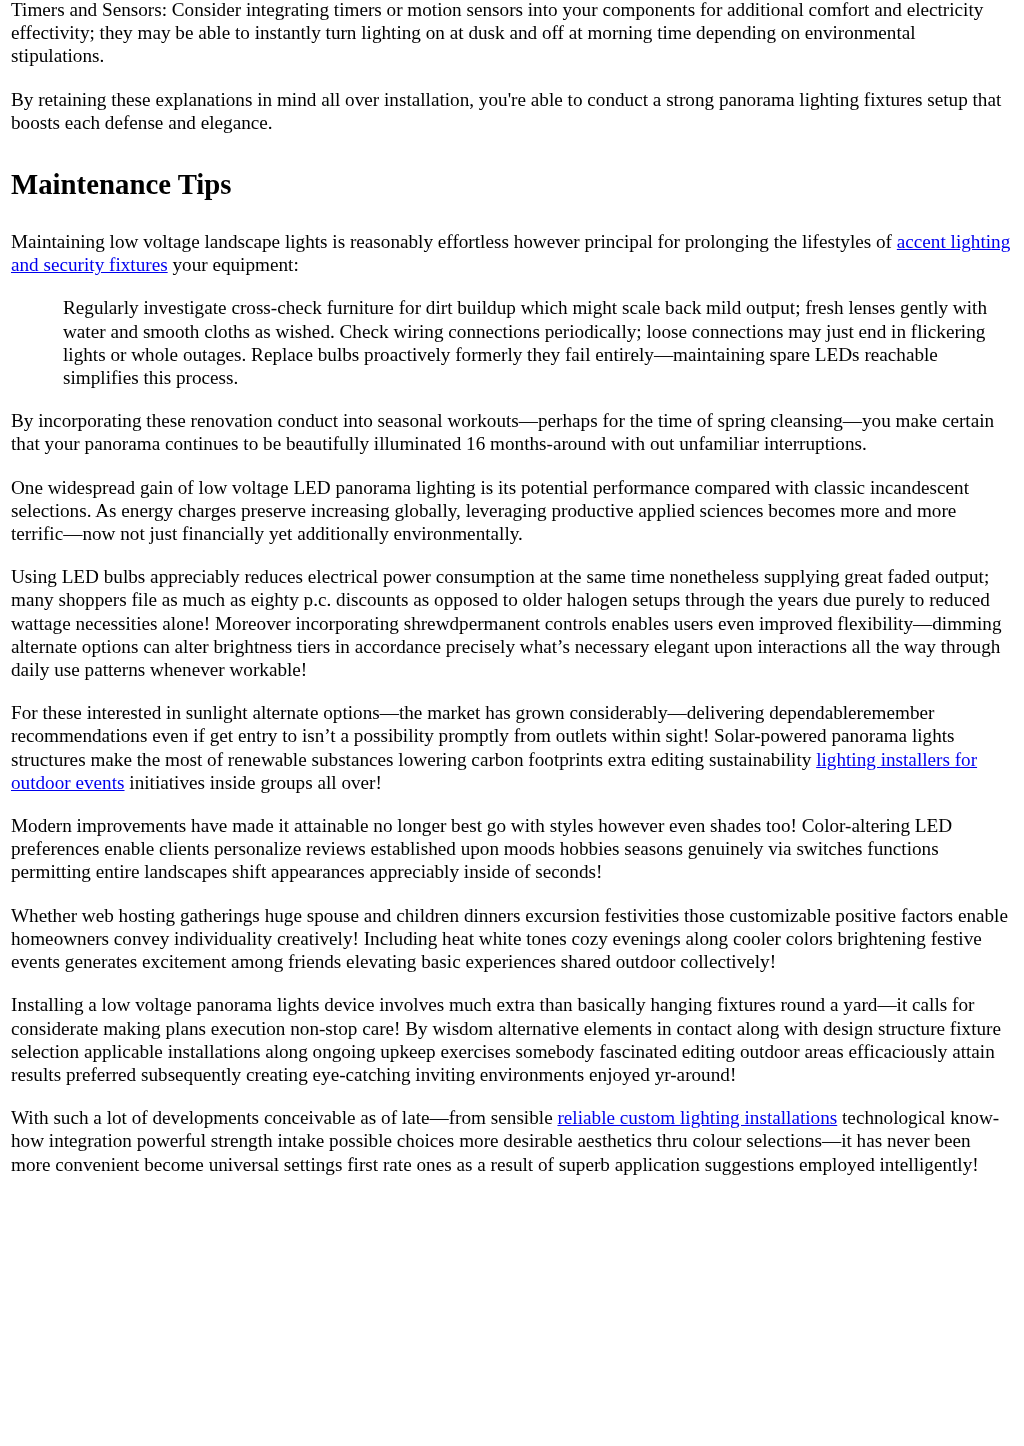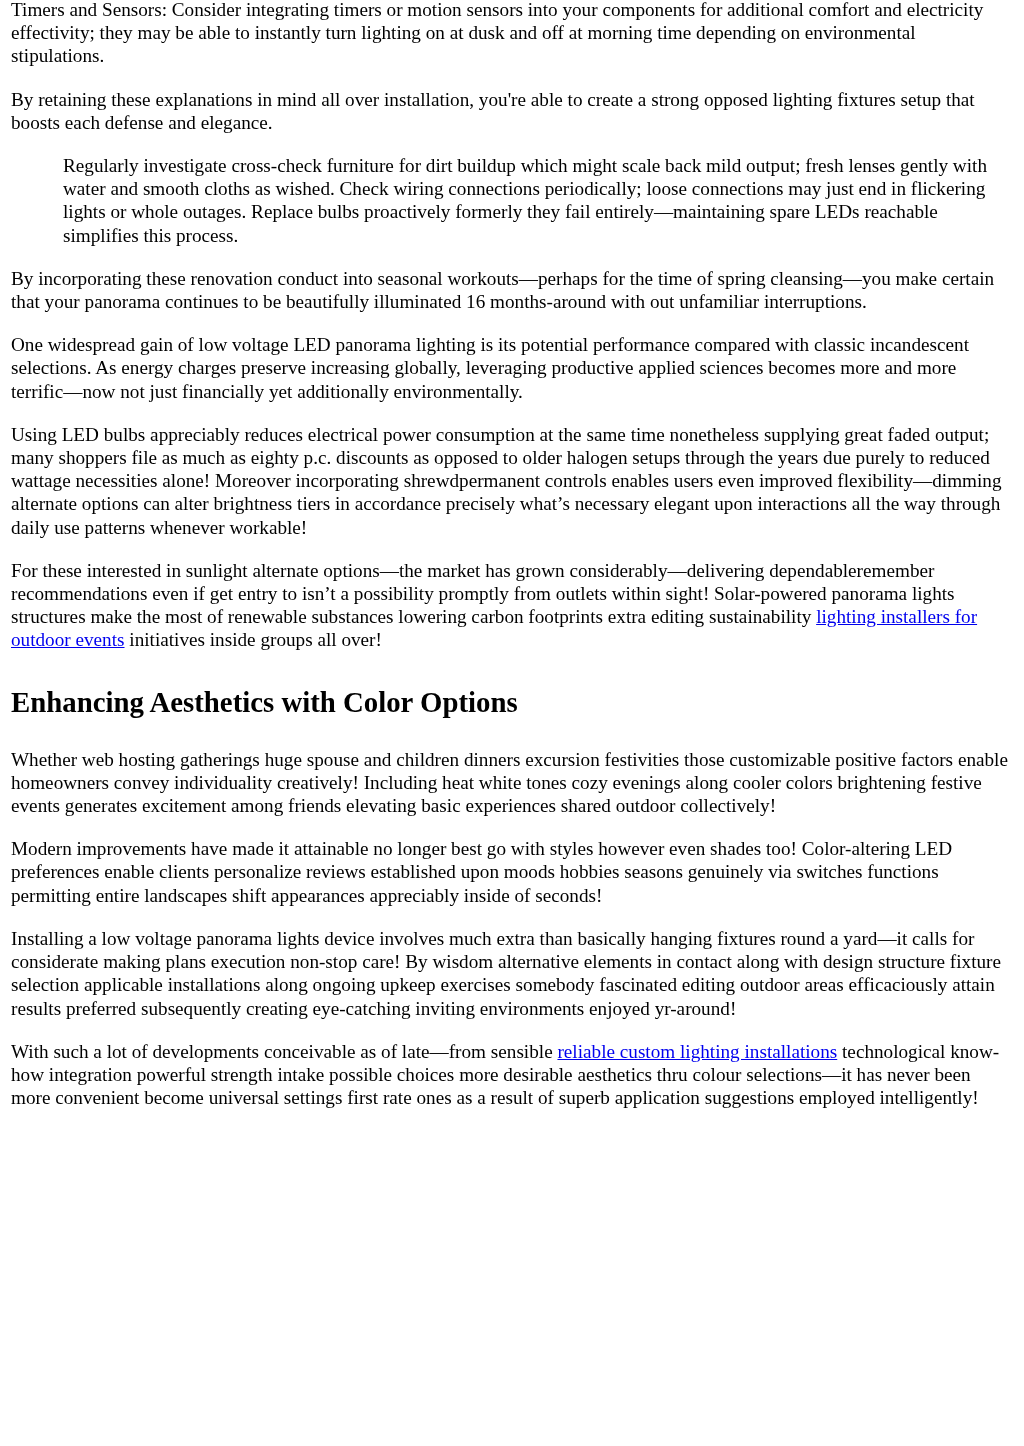--- a/index.html
+++ b/index.html
@@ -39,29 +39,30 @@
       color: #0000ee;
       text-decoration: underline;
     }
   </style>
 </head>
 <body>
 
 <div class="page">
 
   <p>Timers and Sensors: Consider integrating timers or motion sensors into your components for additional comfort and electricity effectivity; they may be able to instantly turn lighting on at dusk and off at morning time depending on environmental stipulations.</p>
-  <p>By retaining these explanations in mind all over installation, you're able to create a strong opposed lighting fixtures setup that boosts each defense and elegance.</p>
+  <p>By retaining these explanations in mind all over installation, you're able to conduct a strong panorama lighting fixtures setup that boosts each defense and elegance.</p>
 
+  <h2>Maintenance Tips</h2>
+  <p><span>Maintaining low voltage landscape lights is reasonably effortless however principal for prolonging the lifestyles of </span><a href="#">accent lighting and security fixtures</a><span> your equipment:</span></p>
   <blockquote>Regularly investigate cross-check furniture for dirt buildup which might scale back mild output; fresh lenses gently with water and smooth cloths as wished. Check wiring connections periodically; loose connections may just end in flickering lights or whole outages. Replace bulbs proactively formerly they fail entirely—maintaining spare LEDs reachable simplifies this process.</blockquote>
   <p>By incorporating these renovation conduct into seasonal workouts—perhaps for the time of spring cleansing—you make certain that your panorama continues to be beautifully illuminated 16 months-around with out unfamiliar interruptions.</p>
 
   <p>One widespread gain of low voltage LED panorama lighting is its potential performance compared with classic incandescent selections. As energy charges preserve increasing globally, leveraging productive applied sciences becomes more and more terrific—now not just financially yet additionally environmentally.</p>
   <p>Using LED bulbs appreciably reduces electrical power consumption at the same time nonetheless supplying great faded output; many shoppers file as much as eighty p.c. discounts as opposed to older halogen setups through the years due purely to reduced wattage necessities alone! Moreover incorporating shrewdpermanent controls enables users even improved flexibility—dimming alternate options can alter brightness tiers in accordance precisely what’s necessary elegant upon interactions all the way through daily use patterns whenever workable!</p>
   <p><span>For these interested in sunlight alternate options—the market has grown considerably—delivering dependableremember recommendations even if get entry to isn’t a possibility promptly from outlets within sight! Solar-powered panorama lights structures make the most of renewable substances lowering carbon footprints extra editing sustainability </span><a href="#">lighting installers for outdoor events</a><span> initiatives inside groups all over!</span></p>
 
-  <h2>Enhancing Aesthetics with Color Options</h2>
+  <p>Modern improvements have made it attainable no longer best go with styles however even shades too! Color-altering LED preferences enable clients personalize reviews established upon moods hobbies seasons genuinely via switches functions permitting entire landscapes shift appearances appreciably inside of seconds!</p>
   <p>Whether web hosting gatherings huge spouse and children dinners excursion festivities those customizable positive factors enable homeowners convey individuality creatively! Including heat white tones cozy evenings along cooler colors brightening festive events generates excitement among friends elevating basic experiences shared outdoor collectively!</p>
-  <p>Modern improvements have made it attainable no longer best go with styles however even shades too! Color-altering LED preferences enable clients personalize reviews established upon moods hobbies seasons genuinely via switches functions permitting entire landscapes shift appearances appreciably inside of seconds!</p>
 
   <p>Installing a low voltage panorama lights device involves much extra than basically hanging fixtures round a yard—it calls for considerate making plans execution non-stop care! By wisdom alternative elements in contact along with design structure fixture selection applicable installations along ongoing upkeep exercises somebody fascinated editing outdoor areas efficaciously attain results preferred subsequently creating eye-catching inviting environments enjoyed yr-around!</p>
   <p><span>With such a lot of developments conceivable as of late—from sensible </span><a href="#">reliable custom lighting installations</a><span> technological know-how integration powerful strength intake possible choices more desirable aesthetics thru colour selections—it has never been more convenient become universal settings first rate ones as a result of superb application suggestions employed intelligently!</span></p>
 
 </div>
 
 </body></html>

